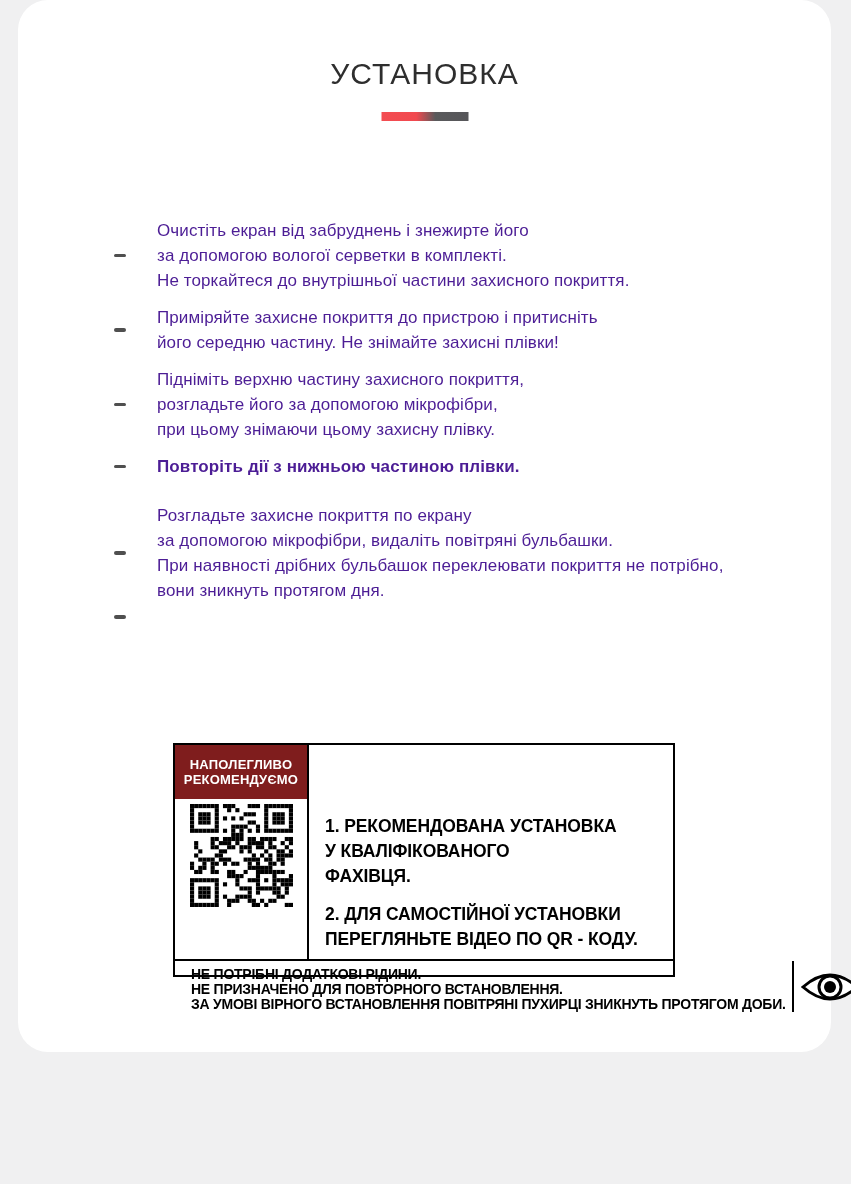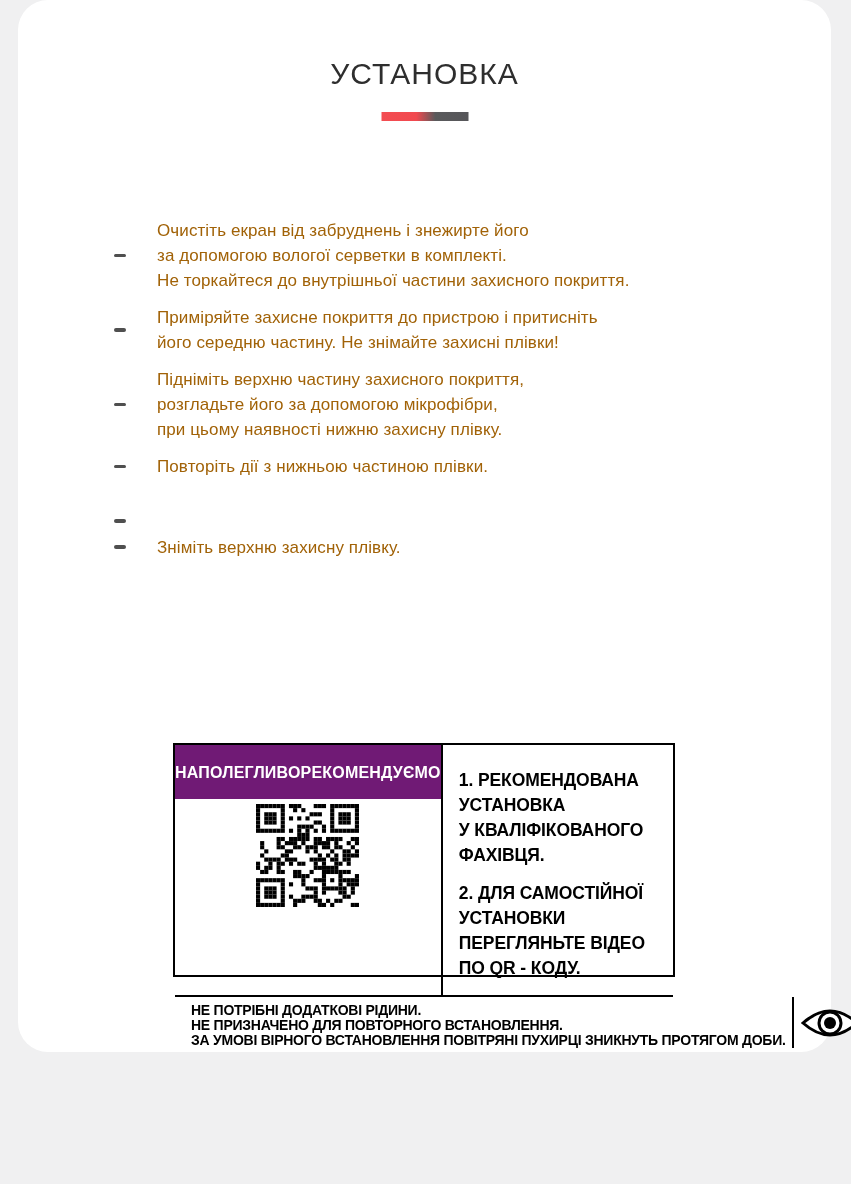--- a/index.html
+++ b/index.html
@@ -26,45 +26,45 @@
     background:linear-gradient(90deg,#f34d52 0%,#f1494f 40%,#5a5a5c 62%,#565659 100%);
   }
   
   .instructions{
     position:absolute;left:96px;top:218px;width:660px;
     list-style:none;margin:0;padding:0;
   }
   .instructions li{
     display:flex;align-items:center;margin-bottom:12px;
   }
-  .instructions li:nth-child(4){margin-bottom:40px;}
+  .instructions li:nth-child(4){margin-bottom:24px;font-weight:bold;}
   .dash{
     flex:0 0 auto;width:12px;height:3.5px;border-radius:2px;
     background:#4f4f4f;margin-right:31px;
   }
   .itext{
-    font-size:17px;line-height:25px;color:#a16207;
+    font-size:17px;line-height:25px;color:#4c1d95;
     white-space:pre-line;letter-spacing:0.1px;
   }
   
   .recbox{
     position:absolute;left:155px;top:743px;width:502px;height:234px;
     border:2px solid #000;box-sizing:border-box;
     display:flex;flex-direction:column;background:#fff;
   }
   .rec-top{flex:0 0 167px;display:flex;border-bottom:2px solid #000;}
   .rec-leftcell{flex:0 0 132px;border-right:2px solid #000;display:flex;flex-direction:column;}
   .badge{
-    height:54px;background:#701a75;color:#fff;
-    display:flex;flex-direction:row;align-items:center;justify-content:center;
-    font-size:16px;font-weight:bold;line-height:15px;letter-spacing:0.2px;
+    height:54px;background:#7f1d1d;color:#fff;
+    display:flex;flex-direction:column;align-items:center;justify-content:center;
+    font-size:13px;font-weight:bold;line-height:15px;letter-spacing:0.2px;
     text-align:center;
   }
   .qr{display:block;margin:5px auto 0;}
-  .rec-rightcell{flex:1;padding:23px 8px 14px 16px;}
+  .rec-rightcell{flex:1;padding:23px 8px 7px 16px;margin-top:46px;}
   .recitem{
     font-size:17.5px;font-weight:bold;color:#000;
     line-height:25px;white-space:pre-line;letter-spacing:-0.1px;
   }
   .recitem + .recitem{margin-top:13px;}
   .rec-bottom{flex:1;display:flex;}
   .notes{
     flex:1;border-right:2px solid #000;
     padding:6px 6px 0 16px;box-sizing:border-box;
   }
@@ -91,32 +91,35 @@
     </li>
     <li>
       <span class="dash"></span>
       <span class="itext">Приміряйте захисне покриття до пристрою і притисніть
 його середню частину. Не знімайте захисні плівки!</span>
     </li>
     <li>
       <span class="dash"></span>
       <span class="itext">Підніміть верхню частину захисного покриття,
 розгладьте його за допомогою мікрофібри,
-при цьому наявності нижню захисну плівку.</span>
+при цьому знімаючи цьому захисну плівку.</span>
     </li>
     <li>
       <span class="dash"></span>
       <span class="itext">Повторіть дії з нижньою частиною плівки.</span>
     </li>
     <li>
       <span class="dash"></span>
-    </li>
-    <li>
-      <span class="dash"></span>
-      <span class="itext">Зніміть верхню захисну плівку.</span>
+      <span class="itext">Розгладьте захисне покриття по екрану
+за допомогою мікрофібри, видаліть повітряні бульбашки.
+При наявності дрібних бульбашок переклеювати покриття не потрібно,
+вони зникнуть протягом дня.</span>
+    </li>
+    <li>
+      <span class="dash"></span>
     </li>
   </ul>
 
   <div class="recbox">
     <div class="rec-top">
       <div class="rec-leftcell">
         <div class="badge">
           <div>НАПОЛЕГЛИВО</div>
           <div>РЕКОМЕНДУЄМО</div>
         </div>

